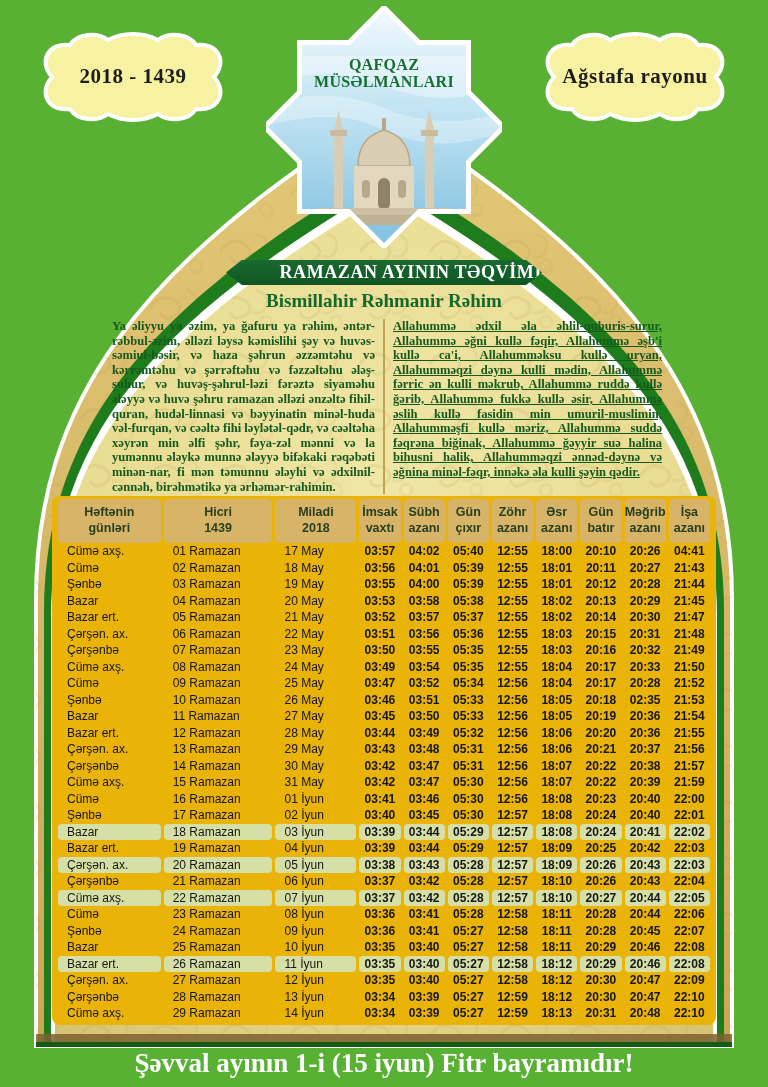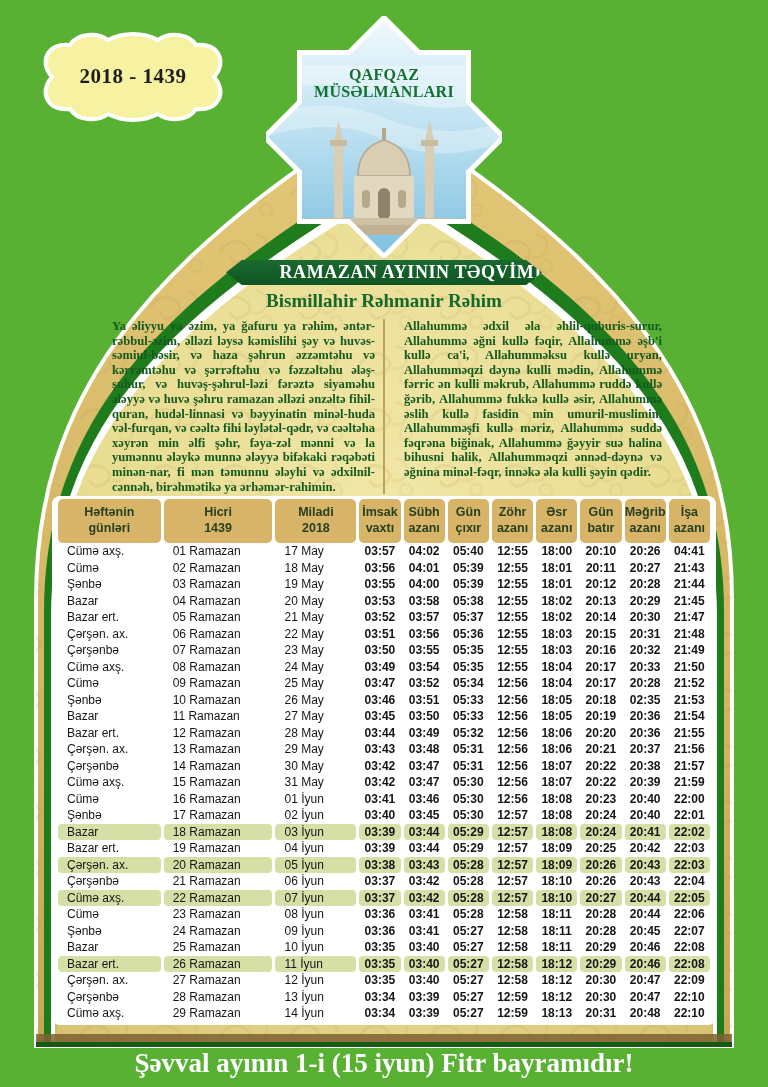--- a/index.html
+++ b/index.html
@@ -22,21 +22,21 @@
   .badge .badge-text {
     position: absolute; left: 0; right: 0; top: 50%;
     transform: translateY(-54%);
     text-align: center;
     font-family: "Liberation Serif", serif;
     font-weight: bold; font-size: 21px; color: #1d1d1d;
     letter-spacing: 0.5px;
   }
 
   
-  .emblem { position: absolute; left: 266px; top: 16px; width: 236px; height: 242px; }
+  .emblem { position: absolute; left: 266px; top: 6px; width: 236px; height: 242px; }
   .emblem svg { position: absolute; left: 0; top: 0; }
   .emblem .org-text {
     position: absolute; left: 0; right: 0; top: 50px;
     text-align: center;
     font-family: "Liberation Serif", serif;
     font-weight: bold; font-size: 16px; line-height: 1.08;
     color: #157030; letter-spacing: 0.3px;
   }
 
   
@@ -65,33 +65,33 @@
   .prayers {
     position: absolute; left: 112px; top: 319px; width: 550px;
     display: flex;
   }
   .prayer-col {
     font-family: "Liberation Serif", serif;
     font-weight: bold; font-size: 12.6px; line-height: 1.16;
     color: #14591d; text-align: justify;
   }
   .prayer-col.left  { width: 271px; padding-right: 8px; font-family: Liberation Serif, serif; }
-  .prayer-col.right { width: 279px; padding-left: 19px; border-left: 2px solid #bfa254; }
+  .prayer-col.right { width: 279px; padding-left: 8px; border-left: 2px solid #bfa254; text-decoration: underline; }
   .prayer-bottom {
     position: absolute; left: 104px; top: 464px; width: 560px;
     text-align: center;
     font-family: "Liberation Serif", serif;
     font-weight: bold; font-size: 13.2px; line-height: 1.2;
     color: #14591d;
   }
 
   
   .table-panel {
     position: absolute; left: 52px; top: 496px; width: 664px;
-    background: #ffffff;
+    background: #eab308;
     border-radius: 8px;
     padding: 3px;
   }
   table.timetable {
     width: 100%;
     border-collapse: separate;
     border-spacing: 3px 0;
     table-layout: fixed;
   }
   .timetable th {
@@ -162,20 +162,26 @@
     <rect x="36" y="1042" width="696" height="5" fill="#145c14"></rect>
   </svg>
 
   <div class="badge badge-left">
     <svg width="206" height="94" viewBox="0 0 206 94">
       <path d="M 22 47 C 8 32 18 12 40 15 C 47 3 68 2 78 10 C 93 2 113 2 128 10 C 138 2 159 3 166 15 C 188 12 198 32 184 47 C 198 62 188 82 166 79 C 159 91 138 92 128 84 C 113 92 93 92 78 84 C 68 92 47 91 40 79 C 18 82 8 62 22 47 Z" fill="#f7f2a2" stroke="#ffffff" stroke-width="4"></path>
     </svg>
     <div class="badge-text">2018 - 1439</div>
   </div>
 
+  <div class="badge badge-right">
+    <svg width="206" height="94" viewBox="0 0 206 94">
+      <path d="M 22 47 C 8 32 18 12 40 15 C 47 3 68 2 78 10 C 93 2 113 2 128 10 C 138 2 159 3 166 15 C 188 12 198 32 184 47 C 198 62 188 82 166 79 C 159 91 138 92 128 84 C 113 92 93 92 78 84 C 68 92 47 91 40 79 C 18 82 8 62 22 47 Z" fill="#f7f2a2" stroke="#ffffff" stroke-width="4"></path>
+    </svg>
+    <div class="badge-text">Ağstafa rayonu</div>
+  </div>
 
   <div class="emblem">
     <svg width="236" height="242" viewBox="0 0 236 242">
       <defs>
         <linearGradient id="sky" x1="0" y1="0" x2="0" y2="1">
           <stop offset="0" stop-color="#f2fafd"></stop>
           <stop offset="0.45" stop-color="#bfe2f2"></stop>
           <stop offset="1" stop-color="#7fc0e0"></stop>
         </linearGradient>
         <clipPath id="starClip">

